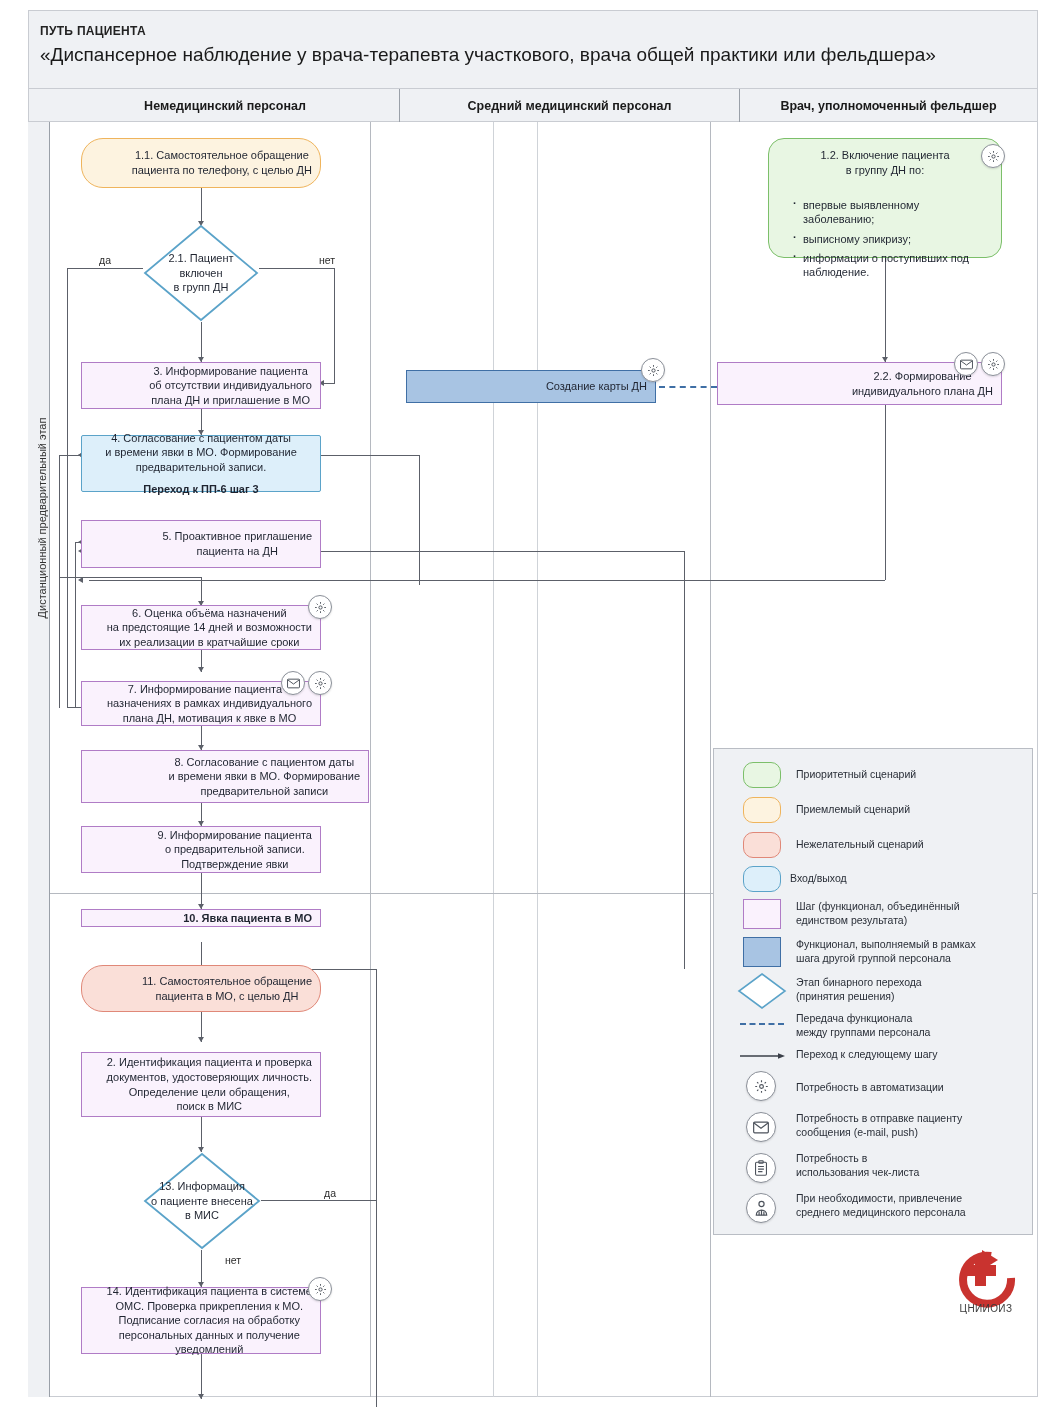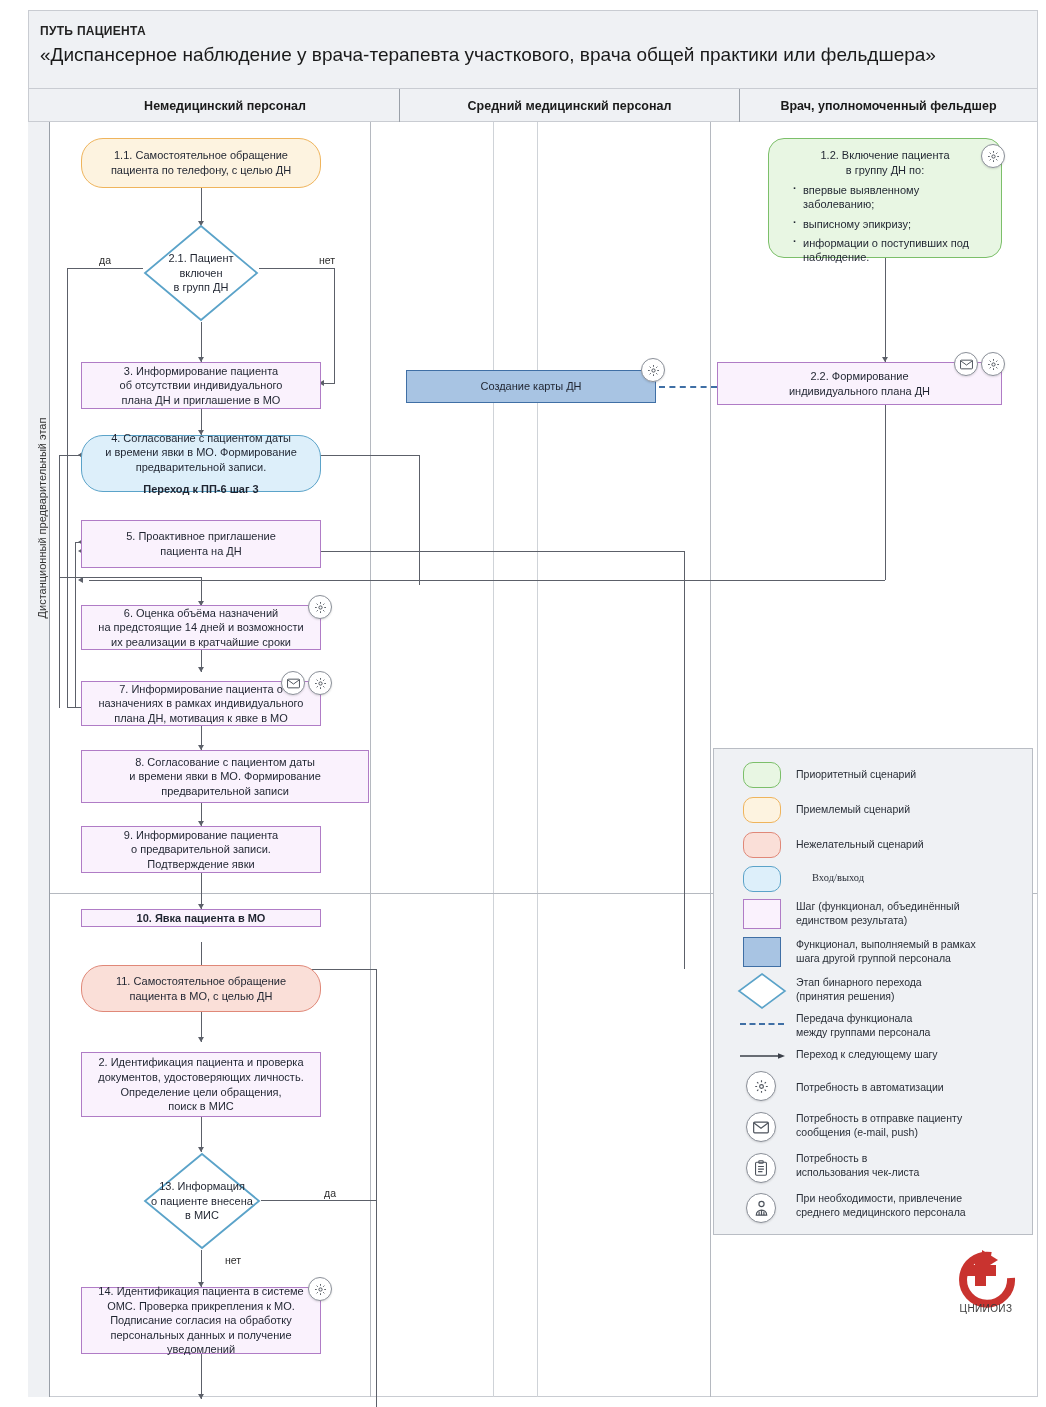--- a/index.html
+++ b/index.html
@@ -86,32 +86,32 @@
     white-space: nowrap;
   }
 
   
   .vline { position: absolute; width: 1px; background: #b5b9c0; }
   .hline { position: absolute; height: 1px; background: #b5b9c0; }
 
   
   .node {
     position: absolute;
-    display: flex; align-items: center; justify-content: center;
+    display: flex; align-items: center; justify-content: flex-end;
     text-align: center;
     font-size: 11px;
     line-height: 1.32;
     color: #1f2430;
     padding: 4px 8px;
   }
   .n-step      { background:#faf2fd; border:1.3px solid #b07cc6; }
   .n-green     { background:#e8f6e3; border:1.8px solid #7cbf6a; border-radius:16px; }
   .n-peach     { background:#fdf3e0; border:1.8px solid #efb45c; border-radius:22px; }
   .n-red       { background:#fadfd8; border:1.8px solid #e08878; border-radius:22px; }
-  .n-cyan      { background:#ddeffa; border:1.8px solid #5ba3c9; border-radius:22px;gap:7px; }
+  .n-cyan      { background:#ddeffa; border:1.8px solid #5ba3c9; border-radius:2px;gap:7px; }
   .n-blue      { background:#a8c4e3; border:1.8px solid #3f6fa5; }
 
   .diamond-wrap { position:absolute; }
   .diamond-wrap svg { position:absolute; left:0; top:0; }
   .diamond-txt {
     position:absolute; left:0; top:0; width:100%; height:100%;
     display:flex; align-items:center; justify-content:center;
     text-align:center; font-size:11px; line-height:1.32; color:#1f2430;
   }
 
@@ -411,21 +411,21 @@
       <span>Создание карты ДН</span>
     </div>
     <div class="badge" style="left:612px; top:236px;">
       <svg width="13" height="13" viewBox="0 0 24 24" fill="none" stroke="#4d535c" stroke-width="1.8">
         <circle cx="12" cy="12" r="3"></circle>
         <path d="M12 2v3M12 19v3M2 12h3M19 12h3M4.9 4.9l2.1 2.1M17 17l2.1 2.1M19.1 4.9L17 7M7 17l-2.1 2.1"></path>
       </svg>
     </div>
 
     <div class="node n-green" style="left:739px; top:16px; width:234px; height:120px; flex-direction:column; align-items:stretch; justify-content:flex-start; padding:9px 12px;">
-      <div style="text-align:center; white-space:pre-line; margin-bottom:6px;">1.2. Включение пациента
+      <div style="text-align:center; white-space:pre-line; margin-bottom:21px;">1.2. Включение пациента
 в группу ДН по:</div>
       <ul id="n12-list" style="margin:0; padding-left:12px; list-style:none; text-align:left;">
           <li style="position: relative; padding-left: 10px; margin-bottom: 5px; line-height: 1.3;"><span style="position: absolute; left: 0px; top: -2px; font-weight: bold;">·</span>впервые выявленному заболеванию;</li>
           <li style="position: relative; padding-left: 10px; margin-bottom: 5px; line-height: 1.3;"><span style="position: absolute; left: 0px; top: -2px; font-weight: bold;">·</span>выписному эпикризу;</li>
           <li style="position: relative; padding-left: 10px; margin-bottom: 5px; line-height: 1.3;"><span style="position: absolute; left: 0px; top: -2px; font-weight: bold;">·</span>информации о поступивших под наблюдение.</li>
         </ul>
     </div>
     <div class="badge" style="left:952px; top:22px;">
       <svg width="13" height="13" viewBox="0 0 24 24" fill="none" stroke="#4d535c" stroke-width="1.8">
         <circle cx="12" cy="12" r="3"></circle>
@@ -469,21 +469,21 @@
     <div class="lg-txt" style="left:82px; top:53px; width:225px;">Приемлемый сценарий</div>
 
     <div class="lg-key" style="left:24px; top:80px; width:48px; height:32px;">
       <div class="lg-shape sw-red sw-round"></div>
     </div>
     <div class="lg-txt" style="left:82px; top:88px; width:225px;">Нежелательный сценарий</div>
 
     <div class="lg-key" style="left:24px; top:114px; width:48px; height:32px;">
       <div class="lg-shape sw-cyan sw-round"></div>
     </div>
-    <div class="lg-txt" style="left:98px; top:122px; width:225px;font-family:Liberation Serif, serif;">Вход/выход</div>
+    <div class="lg-txt" style="left:76px; top:122px; width:225px;">Вход/выход</div>
 
     <div class="lg-key" style="left:24px; top:148px; width:48px; height:34px;">
       <div class="lg-shape sw-step" style="height:30px;"></div>
     </div>
     <div class="lg-txt" style="left:82px; top:150px; width:228px;">Шаг (функционал, объединённый
 единством результата)</div>
 
     <div class="lg-key" style="left:24px; top:186px; width:48px; height:34px;">
       <div class="lg-shape sw-blue" style="height:30px;"></div>
     </div>

